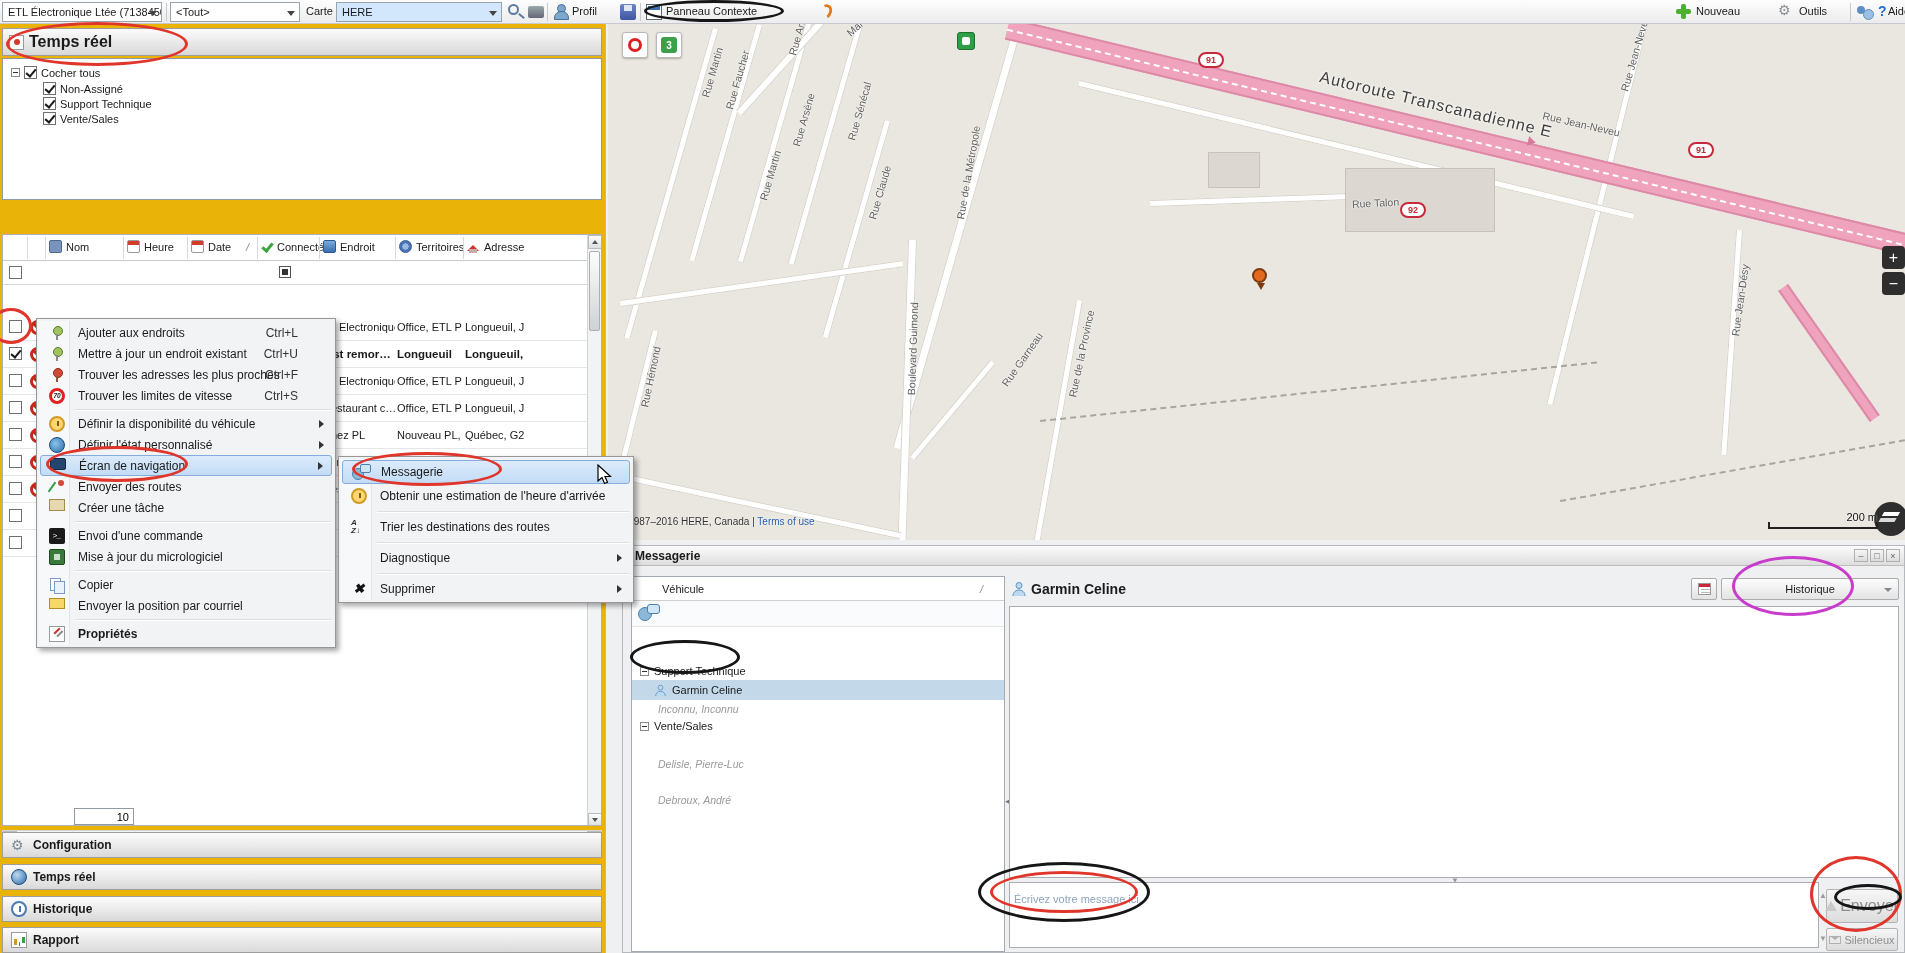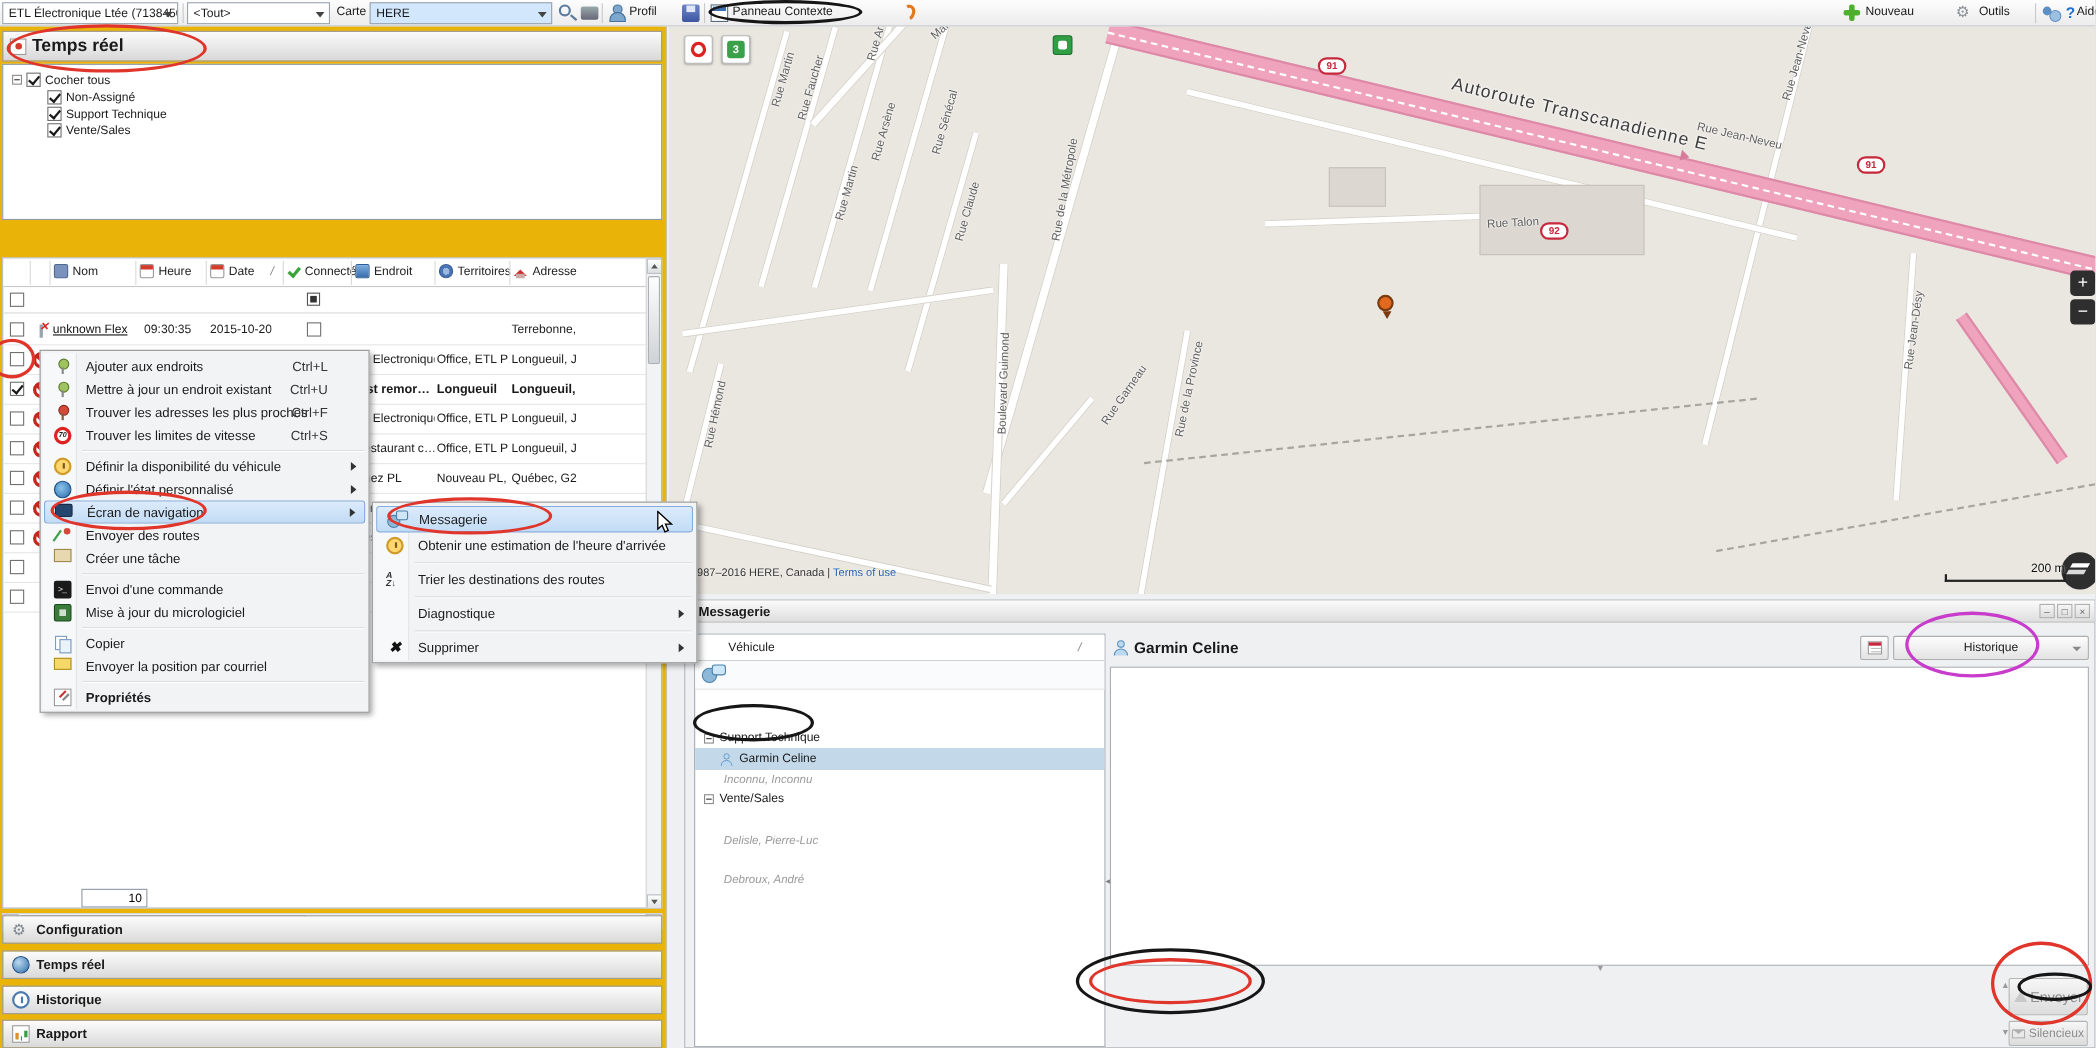--- a/index.html
+++ b/index.html
@@ -156,21 +156,21 @@
 .calbtn{position:absolute;width:26px;height:22px;background:linear-gradient(#fdfdfd,#e3e3e3);border:1px solid #adadad;border-radius:2px;display:flex;align-items:center;justify-content:center}
 .calglyph{width:13px;height:12px;background:#fff;border:1px solid #999;position:relative}
 .calglyph::before{content:"";position:absolute;left:0;top:0;right:0;height:3px;background:#c6283c}
 .calglyph::after{content:"";position:absolute;left:2px;top:5px;width:9px;height:1px;background:#bbb;box-shadow:0 3px 0 #bbb}
 .histbtn{position:absolute;height:22px;background:linear-gradient(#fdfdfd,#e3e3e3);border:1px solid #adadad;border-radius:2px;display:flex;align-items:center;justify-content:center;font-size:11px}
 .histbtn .dropar{position:absolute;right:6px;top:9px;width:0;height:0;border-left:4px solid transparent;border-right:4px solid transparent;border-top:4px solid #888}
 .histbox{position:absolute;left:386px;top:60px;width:890px;height:272px;background:#fff;border:1px solid #abadb3}
 .inputbox{position:absolute;left:386px;top:336px;width:810px;height:66px;background:#fff;border:1px solid #abadb3}
 .msginput{position:absolute;left:4px;top:6px;width:780px;height:20px;border:none;outline:none;font-size:11px;font-family:"Liberation Sans",sans-serif}
 .msginput::placeholder{color:#8da4bd}
-.sendbtn{position:absolute;left:1203px;top:343px;width:72px;height:34px;background:linear-gradient(#f6f6f6,#dcdcdc);border:1px solid #b4b4b4;border-radius:2px;color:#8d8d8d;font-size:13px;display:flex;align-items:center;justify-content:center;gap:3px}
+.sendbtn{position:absolute;left:1203px;top:343px;width:72px;height:34px;background:linear-gradient(#f6f6f6,#dcdcdc);border:1px solid #b4b4b4;border-radius:2px;color:#8d8d8d;font-size:16px;display:flex;align-items:center;justify-content:center;gap:3px}
 .mutebtn{position:absolute;left:1203px;top:382px;width:72px;height:23px;background:linear-gradient(#f6f6f6,#dcdcdc);border:1px solid #b4b4b4;border-radius:2px;color:#8d8d8d;font-size:11px;display:flex;align-items:center;justify-content:center;gap:3px}
 .warnico{width:0;height:0;border-left:6px solid transparent;border-right:6px solid transparent;border-bottom:10px solid #c9c9c9}
 .envico{width:12px;height:8px;background:#e9e9e9;border:1px solid #b0b0b0;position:relative}
 .envico::after{content:"";position:absolute;left:0;top:-1px;width:0;height:0;border-left:5px solid transparent;border-right:5px solid transparent;border-top:4px solid #b0b0b0}
 .spin{position:absolute;color:#9a9a9a;font-size:8px}
 
 .cmenu{position:absolute;left:36px;top:318px;width:300px;height:330px;background:#f2f3f5;border:1px solid #979797;box-shadow:3px 3px 5px rgba(0,0,0,.35);z-index:40}
 .cmenu::before{content:"";position:absolute;left:2px;top:2px;bottom:2px;width:30px;background:#f7f8f9;border-right:1px solid #e2e4e6}
 .submenu{position:absolute;left:338px;top:456px;width:296px;height:147px;background:#f2f3f5;border:1px solid #979797;box-shadow:3px 3px 5px rgba(0,0,0,.35);z-index:41}
 .submenu::before{content:"";position:absolute;left:2px;top:2px;bottom:2px;width:30px;background:#f7f8f9;border-right:1px solid #e2e4e6}
@@ -382,29 +382,20 @@
         <span class="hc" style="left:413px">Territoires</span>
         <i class="hsep" style="left:460px"></i>
         <i class="hic house" style="left:464px"></i>
         <span class="hc" style="left:481px">Adresse</span>
       </div>
       <div class="frow">
         <i class="cb" style="position:absolute;left:6px;top:5px"></i>
         <i class="darkbox" style="left:276px;top:5px"></i>
       </div>
 
-      <div class="trow" style="top:52px">
-        <i class="cb" style="position:absolute;left:6px;top:6px"></i>
-        <i class="rico nosig" style="left:27px"></i>
-        <a class="c" style="left:45px;width:80px">unknown Flex</a>
-        <span class="c" style="left:128px">09:30:35</span>
-        <span class="c" style="left:188px">2015-10-20</span>
-        <i class="cb" style="position:absolute;left:276px;top:6px"></i>
-        <span class="c" style="left:462px;width:122px">Terrebonne,</span>
-      </div>
       <div class="trow" style="top:79px">
         <i class="cb" style="position:absolute;left:6px;top:6px"></i>
         <i class="rico noentry" style="left:27px"></i>
         <a class="c" style="left:45px;width:80px">Denis Lacroix</a>
         <span class="c" style="left:128px">18:47:37</span>
         <span class="c" style="left:188px">2016-02-07</span>
         <i class="cb" style="position:absolute;left:276px;top:6px"></i>
         <span class="c" style="left:320px;width:72px">Etl Electronique</span>
         <span class="c" style="left:394px;width:66px">Office, ETL P…</span>
         <span class="c" style="left:462px;width:122px">Longueuil, J</span>
@@ -551,20 +542,23 @@
     </div>
     <div class="calbtn" style="left:1068px;top:32px">
         <i class="calglyph"></i>
       </div>
     <div class="histbtn" style="left:1098px;top:32px;width:178px">
       <span>Historique</span>
       <i class="dropar"></i>
     </div>
     <div class="histbox"></div>
     <span class="spin" style="left:828px;top:330px">▼</span>
+    <div class="inputbox">
+      <input class="msginput" placeholder="Écrivez votre message ici." style="">
+    </div>
     <span class="spin" style="left:1196px;top:345px">▲</span>
     <span class="spin" style="left:1196px;top:388px">▼</span>
     <div class="sendbtn">
       <i class="warnico"></i>
       <span>Envoyer</span>
     </div>
     <div class="mutebtn">
       <i class="envico"></i>
       <span>Silencieux</span>
     </div>

